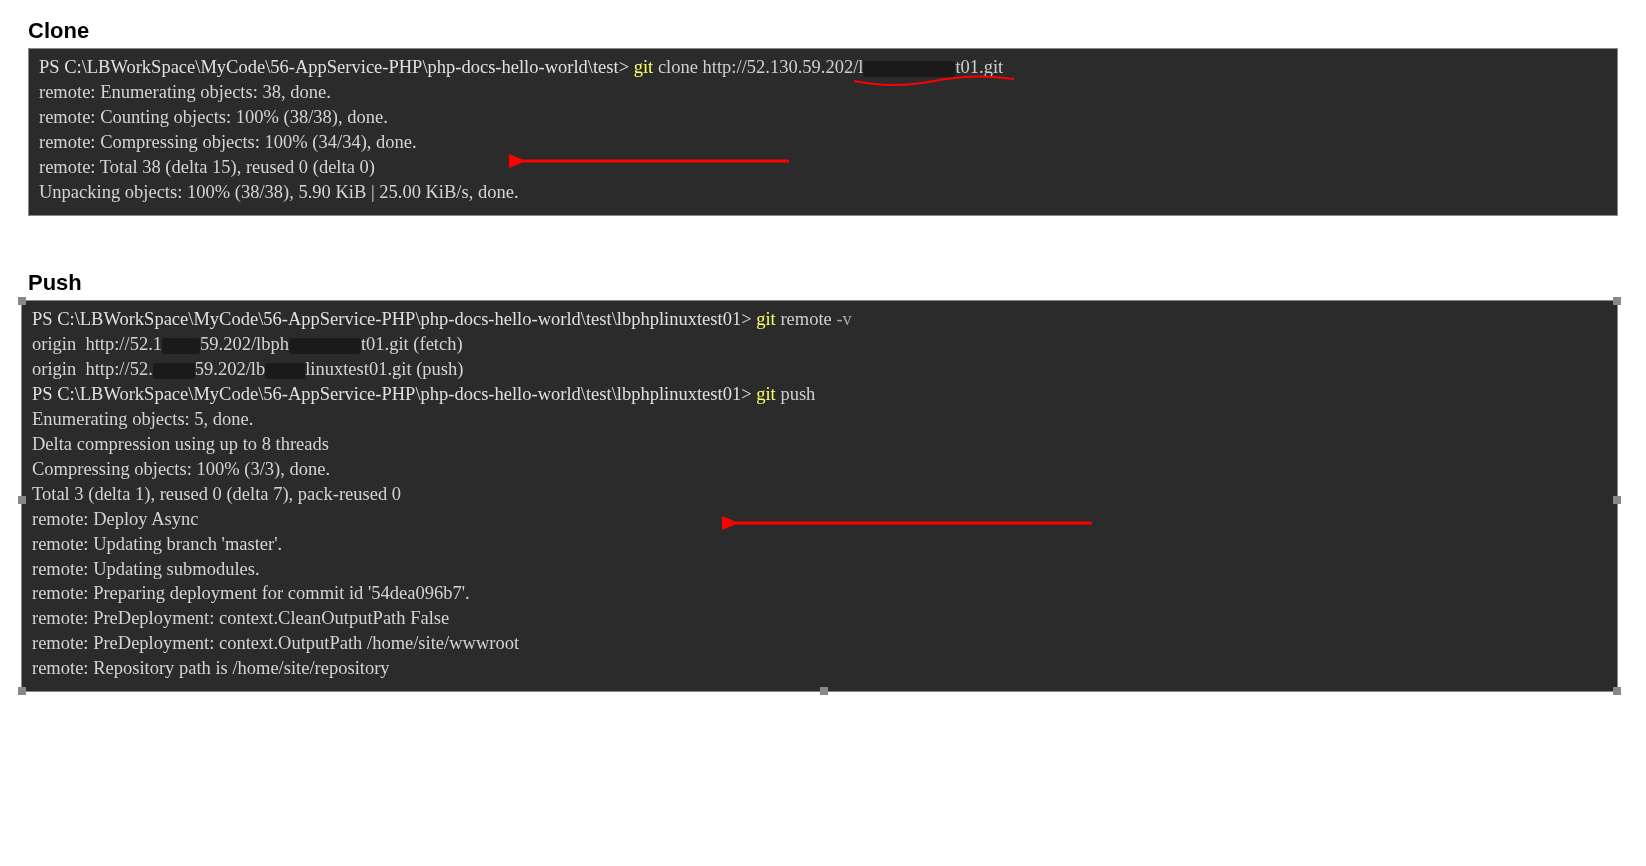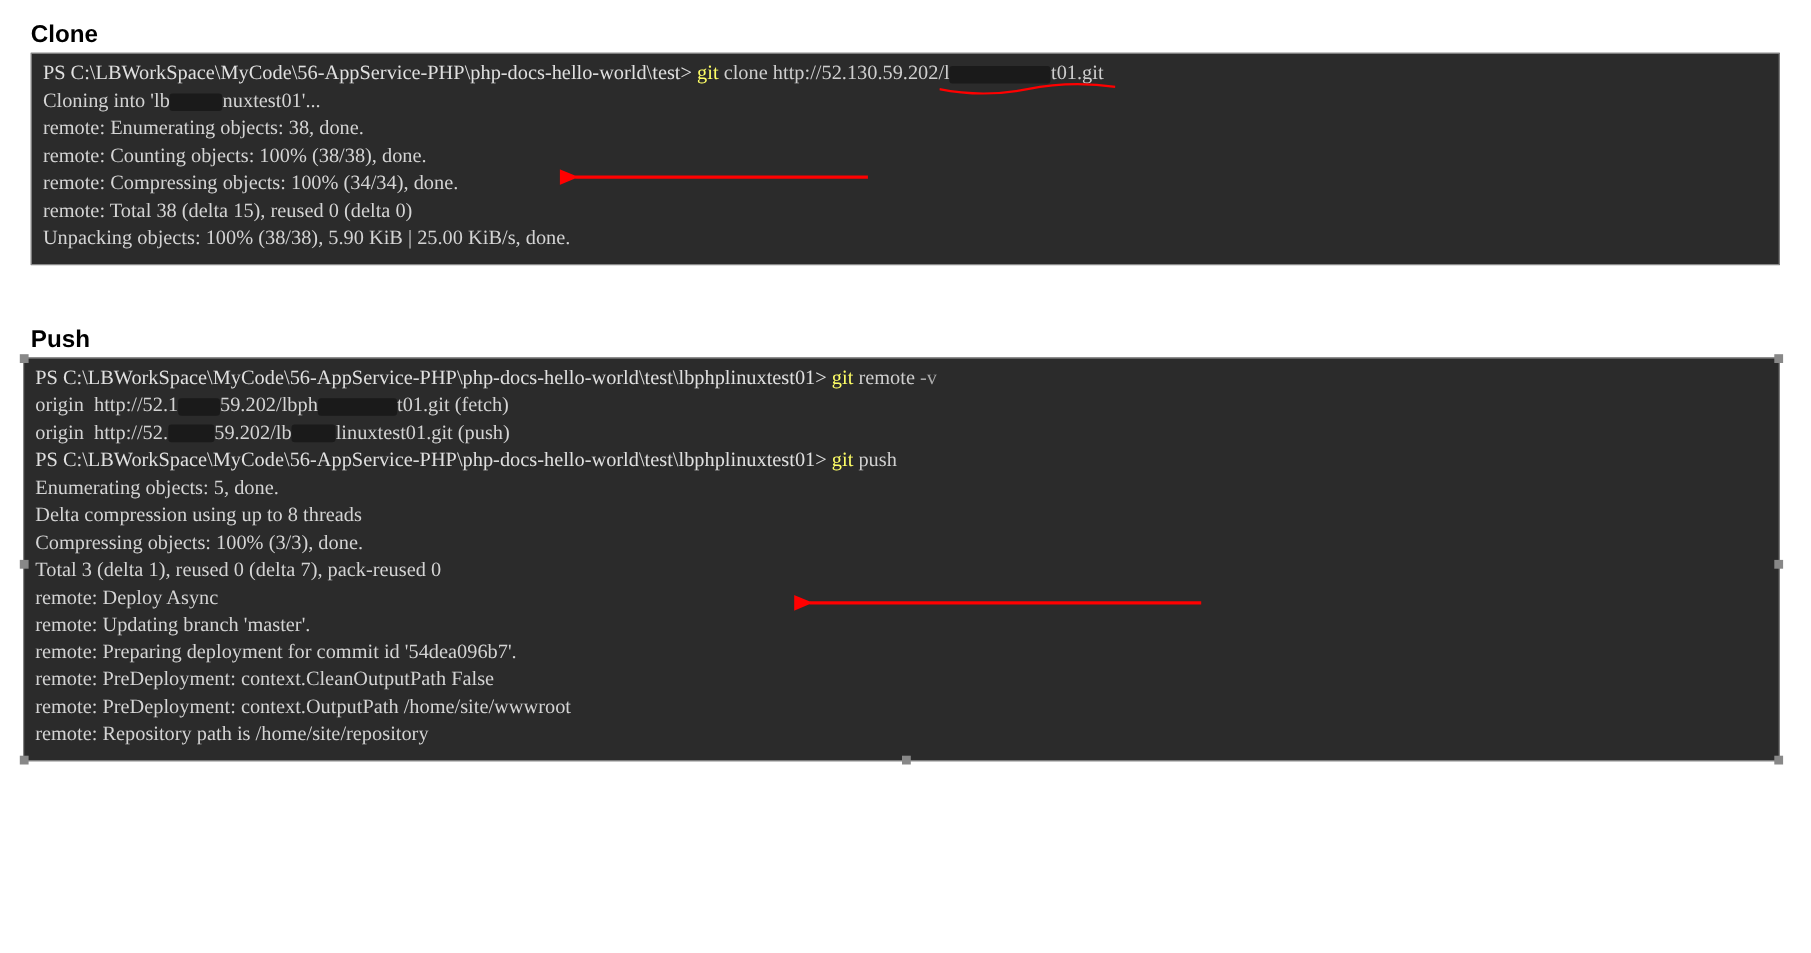--- a/index.html
+++ b/index.html
@@ -60,21 +60,20 @@
     height:8px;
     background:#888;
   }
 </style>
 </head>
 <body>
 
 <div class="section-title">Clone</div>
 <div class="terminal">
   <div class="term-line"><span class="prompt-text">PS C:\LBWorkSpace\MyCode\56-AppService-PHP\php-docs-hello-world\test&gt; </span><span class="git-cmd">git</span><span class="git-args"> clone http://52.130.59.202/l</span><span class="redacted" style="width:92px;"></span><span class="git-args">t01.git</span></div>
-  <div class="term-line output"><span>Cloning into 'lb</span><span class="redacted" style="width:48px;"></span><span>nuxtest01'...</span></div>
   <div class="term-line output">remote: Enumerating objects: 38, done.</div>
   <div class="term-line output">remote: Counting objects: 100% (38/38), done.</div>
   <div class="term-line output">remote: Compressing objects: 100% (34/34), done.</div>
   <div class="term-line output">remote: Total 38 (delta 15), reused 0 (delta 0)</div>
   <div class="term-line output">Unpacking objects: 100% (38/38), 5.90 KiB | 25.00 KiB/s, done.</div>
 
   <svg class="underline-svg" style="left:825px; top:22px; width:160px; height:20px;">
     <path d="M0,10 Q40,18 80,10 T160,8" stroke="#ff0000" stroke-width="2" fill="none"></path>
   </svg>
 
@@ -95,20 +94,21 @@
   <div class="term-line"><span class="prompt-text">PS C:\LBWorkSpace\MyCode\56-AppService-PHP\php-docs-hello-world\test\lbphplinuxtest01&gt; </span><span class="git-cmd">git</span><span class="git-args"> remote </span><span class="git-flag">-v</span></div>
   <div class="term-line output"><span>origin  http://52.1</span><span class="redacted" style="width:38px;"></span><span>59.202/lbph</span><span class="redacted" style="width:72px;"></span><span>t01.git (fetch)</span></div>
   <div class="term-line output"><span>origin  http://52.</span><span class="redacted" style="width:42px;"></span><span>59.202/lb</span><span class="redacted" style="width:40px;"></span><span>linuxtest01.git (push)</span></div>
   <div class="term-line"><span class="prompt-text">PS C:\LBWorkSpace\MyCode\56-AppService-PHP\php-docs-hello-world\test\lbphplinuxtest01&gt; </span><span class="git-cmd">git</span><span class="git-args"> push</span></div>
   <div class="term-line output">Enumerating objects: 5, done.</div>
   <div class="term-line output">Delta compression using up to 8 threads</div>
   <div class="term-line output">Compressing objects: 100% (3/3), done.</div>
   <div class="term-line output">Total 3 (delta 1), reused 0 (delta 7), pack-reused 0</div>
   <div class="term-line output">remote: Deploy Async</div>
   <div class="term-line output">remote: Updating branch 'master'.</div>
+  <div class="term-line output">remote: Updating submodules.</div>
   <div class="term-line output">remote: Preparing deployment for commit id '54dea096b7'.</div>
   <div class="term-line output">remote: PreDeployment: context.CleanOutputPath False</div>
   <div class="term-line output">remote: PreDeployment: context.OutputPath /home/site/wwwroot</div>
   <div class="term-line output">remote: Repository path is /home/site/repository</div>
 
   <svg class="arrow-svg" style="left:700px; top:210px; width:380px; height:24px;">
     <defs>
         <marker id="ah2" markerWidth="12" markerHeight="10" refX="1" refY="5" orient="auto">
           <polygon points="12,0 0,5 12,10" fill="#ff0000"></polygon>
         </marker>

